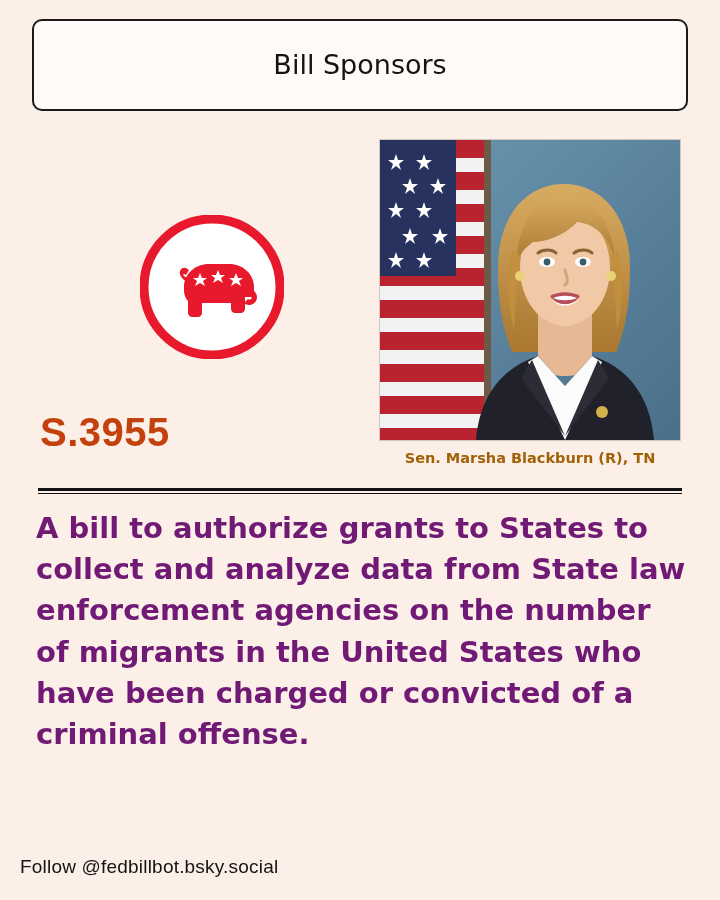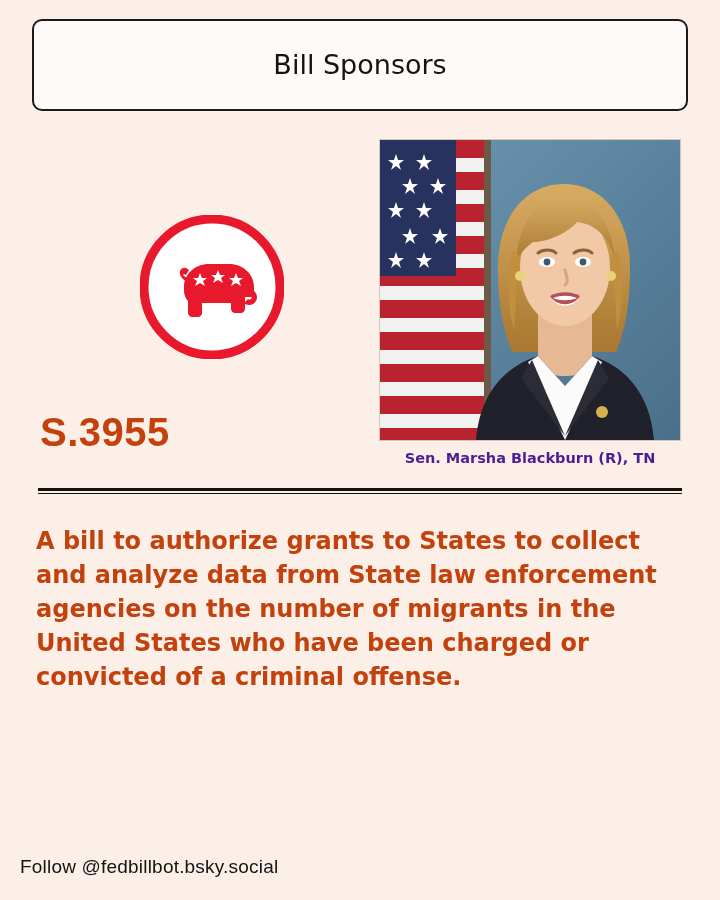--- a/index.html
+++ b/index.html
@@ -64,21 +64,21 @@
   .portrait svg { display: block; }
 
   .portrait-caption {
     position: absolute;
     left: 379px;
     top: 450px;
     width: 302px;
     text-align: center;
     font-size: 14.5px;
     font-weight: bold;
-    color: #4c1d95;
+    color: #a16207;
     font-family: "DejaVu Sans", sans-serif;
   }
 
   
   .bill-number {
     position: absolute;
     left: 40px;
     top: 410px;
     font-family: Liberation Sans, sans-serif;
     font-weight: bold;
@@ -106,26 +106,25 @@
     width: 100%;
     margin-top: 2px;
   }
 
   
   .bill-desc {
     position: absolute;
     left: 36px;
     top: 508px;
     width: 652px;
-    font-size: 24px;
+    font-size: 29px;
     font-weight: bold;
     line-height: 1.42;
-    color: #c2410c;
-    font-family: "DejaVu Sans", sans-serif;
-    margin-top: 16px;
+    color: #701a75;
+    font-family: "DejaVu Sans", sans-serif;
   }
 
   
   .footer {
     position: absolute;
     left: 20px;
     bottom: 22px;
     font-family: Liberation Sans, sans-serif;
     font-size: 19px;
     color: #141414;

